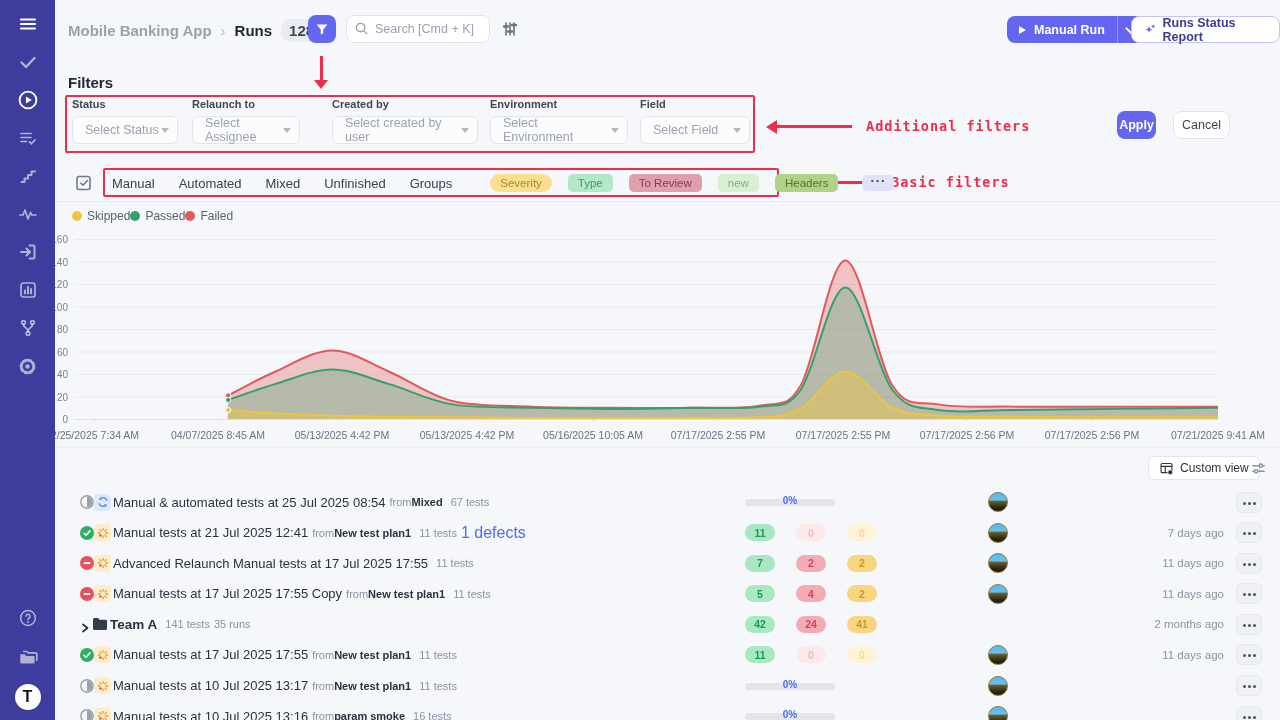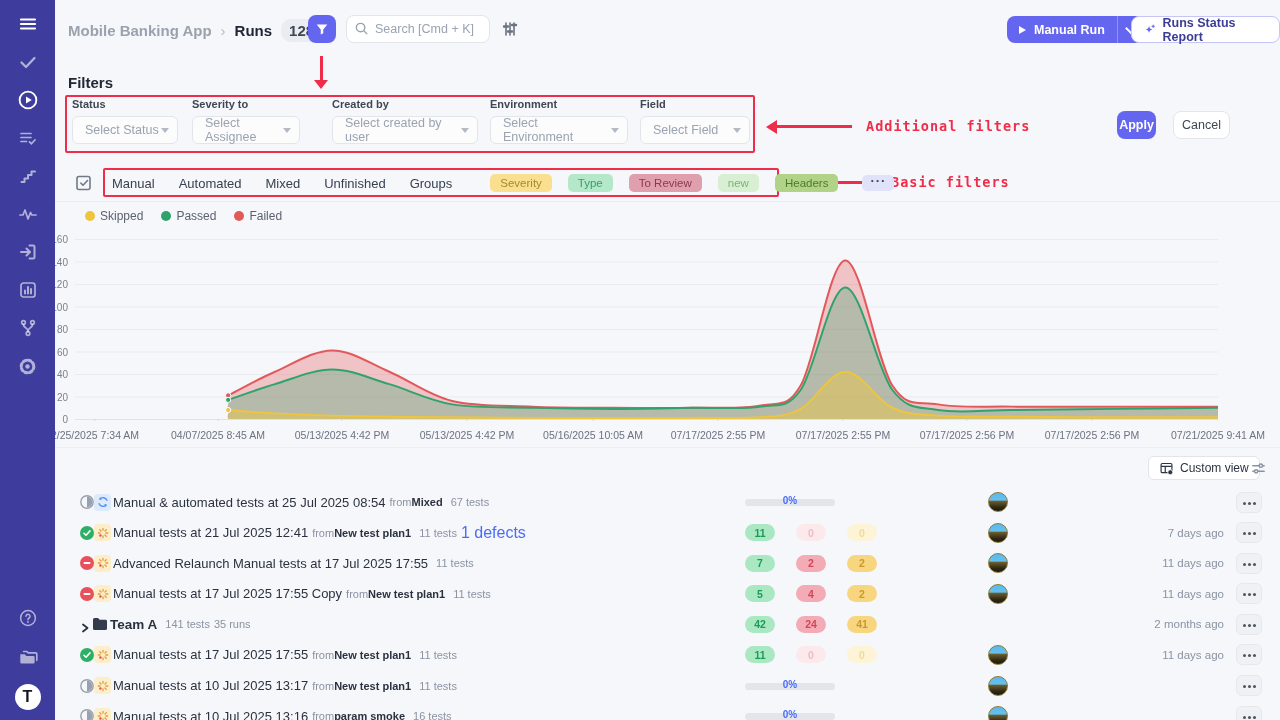--- a/index.html
+++ b/index.html
@@ -64,21 +64,21 @@
   
   .selectall{position:absolute;left:74px;top:173px;width:20px;height:20px;cursor:pointer}
   .qrow{position:absolute;left:112px;top:168px;height:30px;display:flex;align-items:center;gap:24px}
   .qlink{font-size:13px;color:#374151;font-weight:500;cursor:pointer}
   .qtags{display:flex;align-items:center;gap:16px;margin-left:14px}
   .tag{font-size:11.5px;padding:3px 10px;border-radius:5px;cursor:pointer;white-space:nowrap}
   .more-chip{background:#dfe2f8;color:#3f4754;font-weight:bold;border-radius:5px;padding:1px 8px 5px;cursor:pointer;line-height:10px;font-size:13px;letter-spacing:1px}
   .qdivider{position:absolute;left:55px;right:0;top:201px;height:1px;background:#ecedf1}
 
   
-  .legend{position:absolute;left:85px;top:209px;display:flex;gap:18px;align-items:flex-end}
+  .legend{position:absolute;left:72px;top:209px;display:flex;align-items:flex-end}
   .legend .litem{display:flex;align-items:center;gap:5px;font-size:12px;color:#5a6270}
   .legend .dot{width:10px;height:10px;border-radius:50%}
   .chart-svg{position:absolute;left:75px;top:239px;width:1143px;height:182px}
   .ylab{position:absolute;width:40px;text-align:right;font-size:10px;color:#7a828f}
   .xlab{position:absolute;top:429px;transform:translateX(-50%);font-size:10.5px;color:#6b7280;white-space:nowrap}
   .chart-divider{position:absolute;left:55px;right:0;top:447px;height:1px;background:#eceef1}
 
   
   .custom-view{position:absolute;left:1148px;top:456px;height:24px;background:#fff;border:1px solid var(--border);border-radius:6px;display:flex;align-items:center;gap:6px;padding:0 10px;font-size:12px;color:#2b3442;cursor:pointer;font-family:"Liberation Sans",sans-serif}
   .toolbar-sliders{position:absolute;left:1250px;top:460px;width:17px;height:17px;cursor:pointer}
@@ -238,21 +238,21 @@
 
   <div class="filters-title">Filters</div>
   <div class="fgroup" style="left:72px">
     <div class="flabel">Status</div>
     <div class="fselect" style="width:106px">
         <span class="ph">Select Status</span>
         <span class="chev-down"></span>
       </div>
   </div>
   <div class="fgroup" style="left:192px">
-    <div class="flabel">Severity to</div>
+    <div class="flabel">Relaunch to</div>
     <div class="fselect" style="width:108px">
         <span class="ph">Select Assignee</span>
         <span class="chev-down"></span>
       </div>
   </div>
   <div class="fgroup" style="left:332px">
     <div class="flabel">Created by</div>
     <div class="fselect" style="width:146px">
         <span class="ph">Select created by user</span>
         <span class="chev-down"></span>
@@ -289,21 +289,21 @@
         <path d="M6.8 10l2.2 2.2L13.5 7.5"></path>
       </g>
     </svg>
   <div class="qrow">
     <span class="qlink">Manual</span>
     <span class="qlink">Automated</span>
     <span class="qlink">Mixed</span>
     <span class="qlink">Unfinished</span>
     <span class="qlink">Groups</span>
     <span class="qtags" id="qtags">
-        <span class="tag" style="background: rgb(251, 223, 144); color: rgb(168, 136, 46);">Severity</span>
+        <span class="tag" style="background: rgb(251, 223, 144); color: rgb(168, 136, 46); border-radius: 9px;">Severity</span>
         <span class="tag" style="background: rgb(181, 232, 200); color: rgb(54, 158, 102);">Type</span>
         <span class="tag" style="background: rgb(223, 159, 173); color: rgb(142, 57, 80);">To Review</span>
         <span class="tag" style="background: rgb(216, 239, 211); color: rgb(121, 181, 119);">new</span>
         <span class="tag" style="background: rgb(177, 211, 136); color: rgb(76, 122, 42);">Headers</span>
       </span>
     <span class="more-chip">···</span>
   </div>
   <div class="qdivider"></div>
 
   <div class="legend" id="legend">

